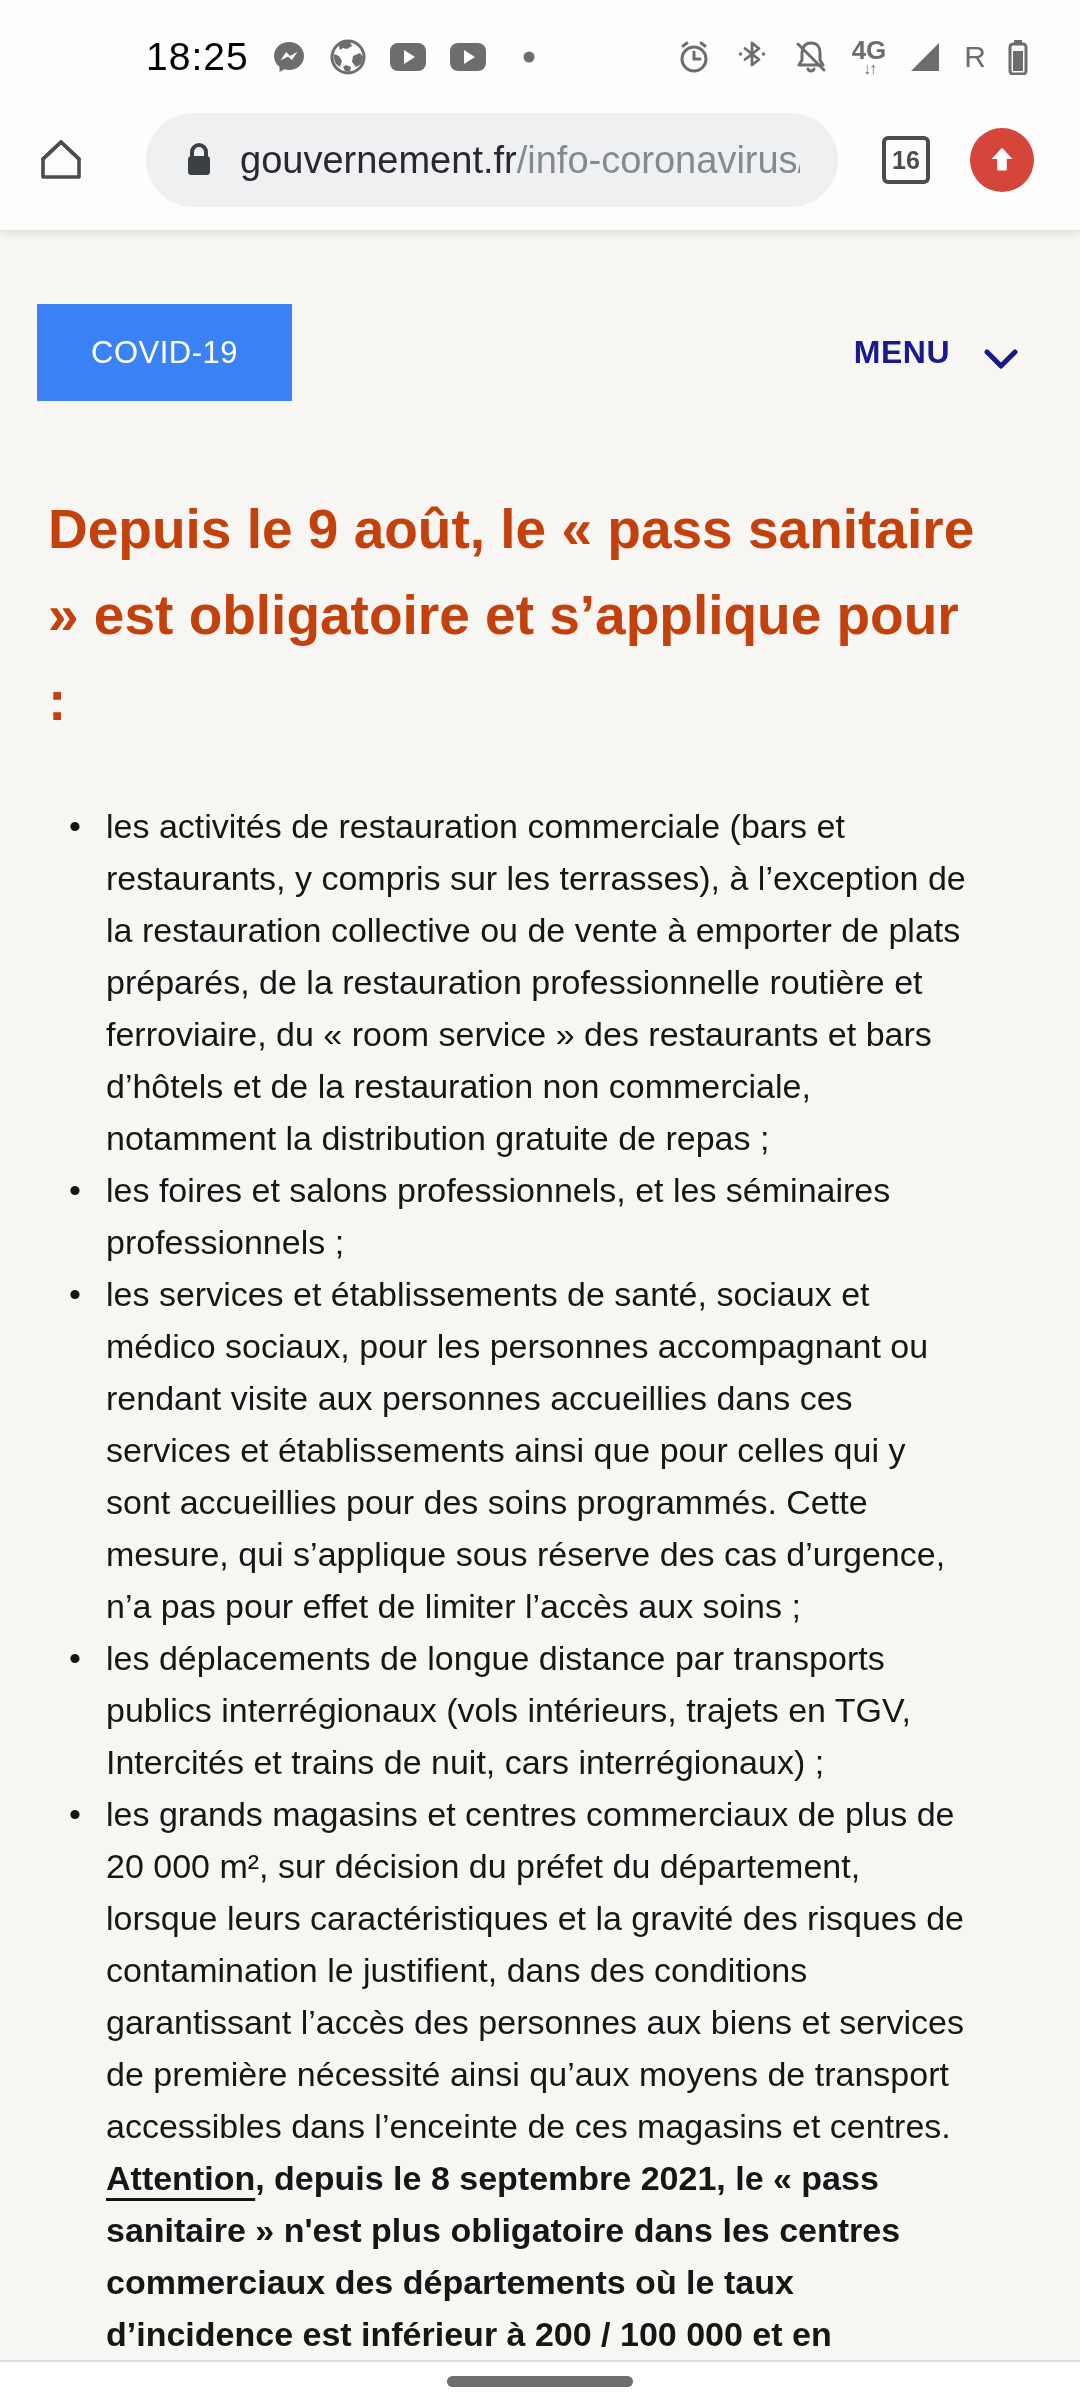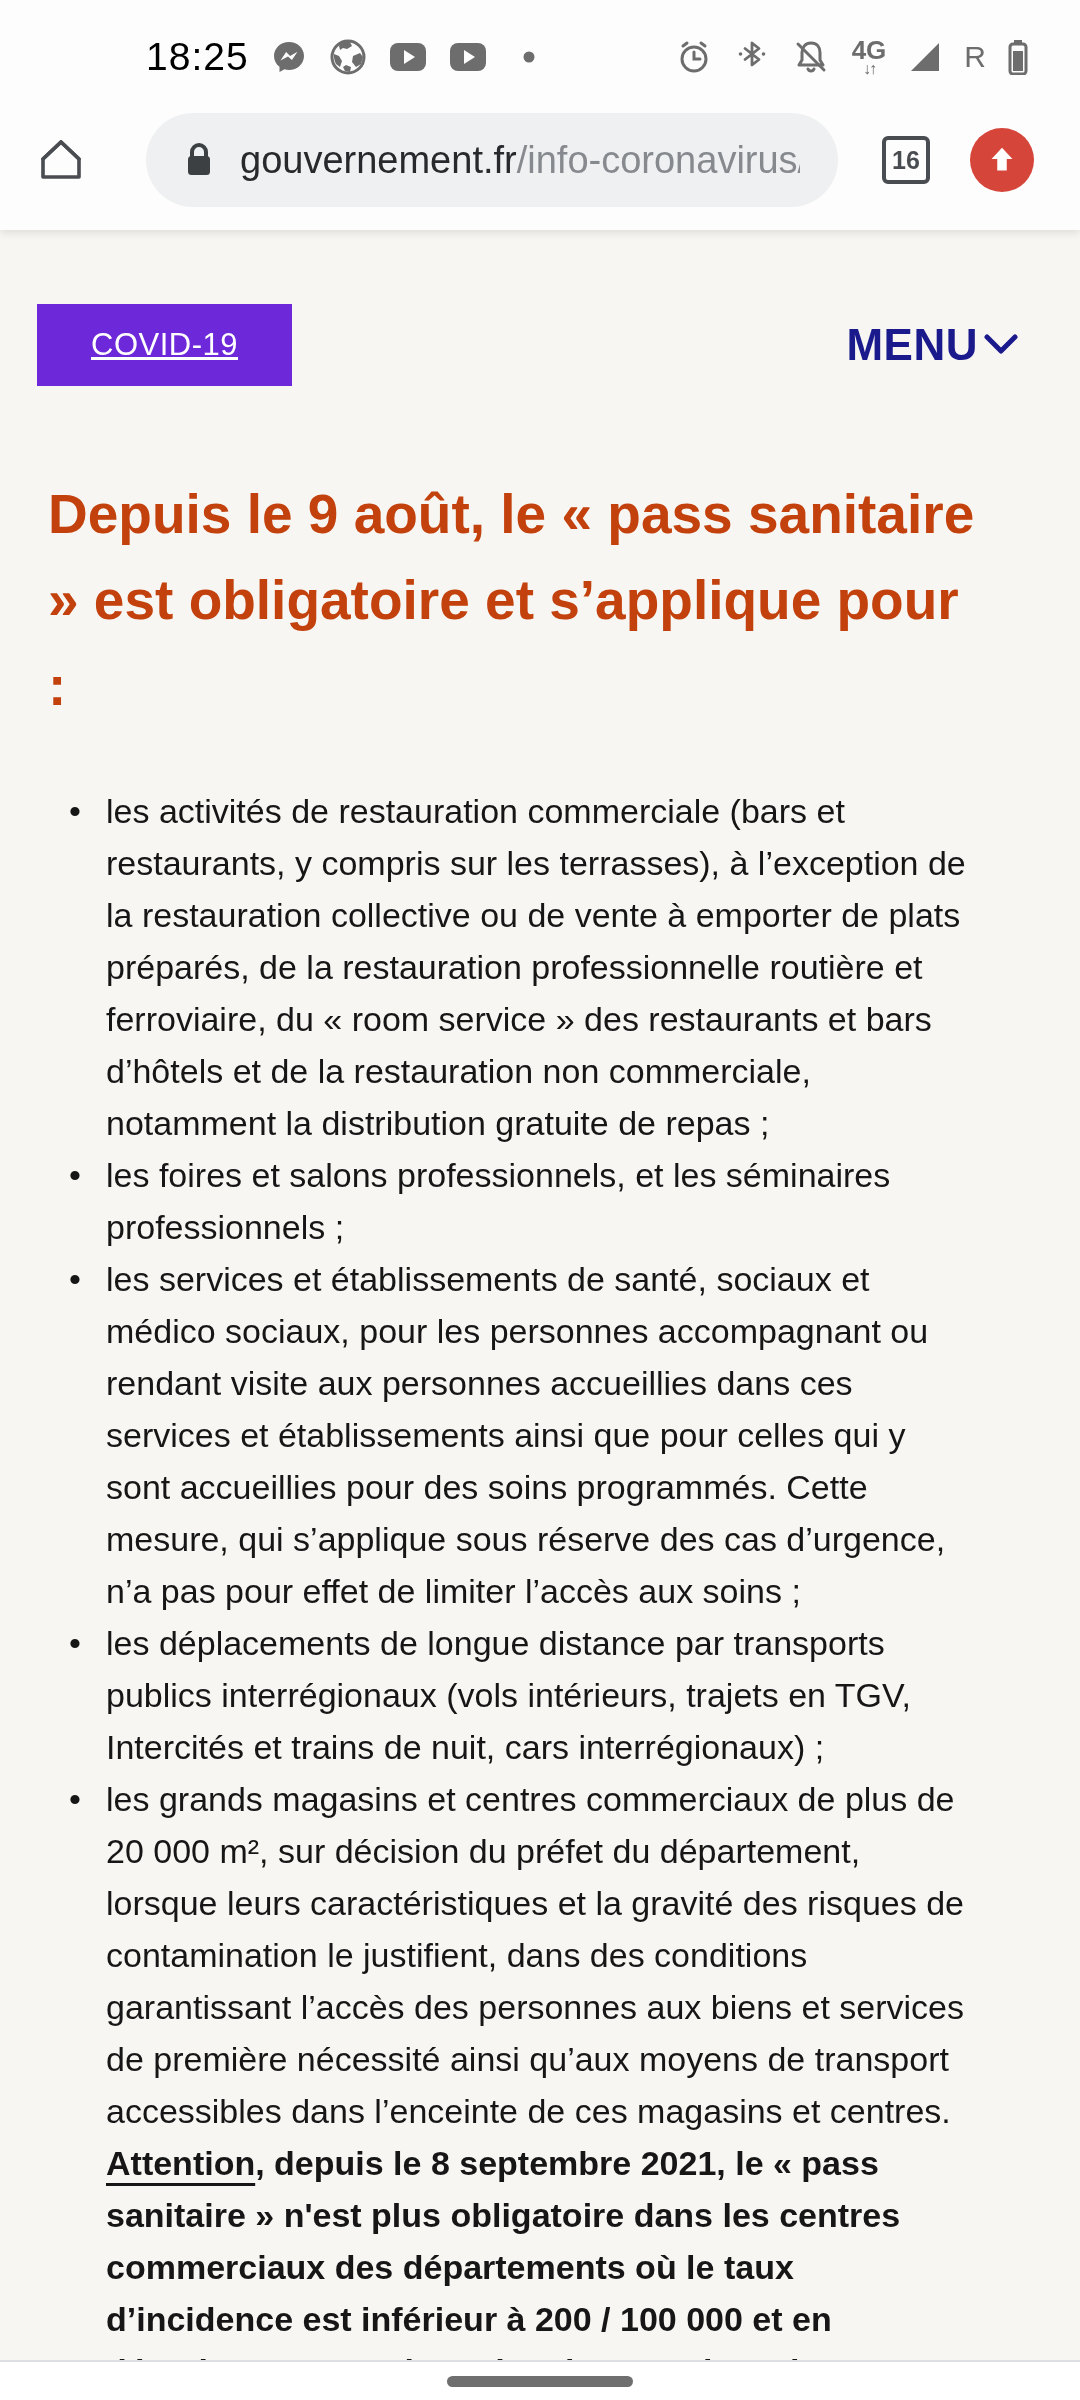--- a/index.html
+++ b/index.html
@@ -36,25 +36,25 @@
     font-size:25px; font-weight:bold; color:#494c50; margin-right:40px;
   }
   .update-btn {
     width:64px; height:64px; border-radius:50%; background:#d6453a; flex:0 0 auto;
     display:flex; align-items:center; justify-content:center;
   }
   
   .content { padding-top:74px; }
   .content-header { display:flex; justify-content:space-between; align-items:center; padding:0 62px 0 37px; }
   .covid-badge {
-    width:255px; height:82px; background:#6d28d9; color:#ffffff;
+    width:255px; height:97px; background:#3b82f6; color:#ffffff;
     display:flex; align-items:center; justify-content:center;
-    font-size:31px; letter-spacing:0.5px;text-decoration:underline;
-  }
-  .menu-btn { display:flex; align-items:center; gap:6px; color:#1a1a8c; font-weight:bold; font-size:44px; letter-spacing:0.5px; cursor:pointer; }
+    font-size:31px; letter-spacing:0.5px;
+  }
+  .menu-btn { display:flex; align-items:flex-end; gap:34px; color:#1a1a8c; font-weight:bold; font-size:32px; letter-spacing:0.5px; cursor:pointer; }
   .page-heading {
     margin:86px 88px 0 48px; font-size:55px; line-height:1.56;
     font-weight:bold; color:#c2410c;
   }
   .bullet-list { margin-top:56px; padding:0 104px 0 106px; list-style:none; }
   .bullet-list li { position:relative; font-size:34px; line-height:52px; color:#161616; }
   .bullet-list li::before { content:"\2022"; position:absolute; left:-37px; top:0; font-size:34px; color:#161616; }
   .bold { font-weight:bold; }
   .attention { font-weight:bold; text-decoration:underline; text-decoration-thickness:3px; text-underline-offset:8px; }
   

